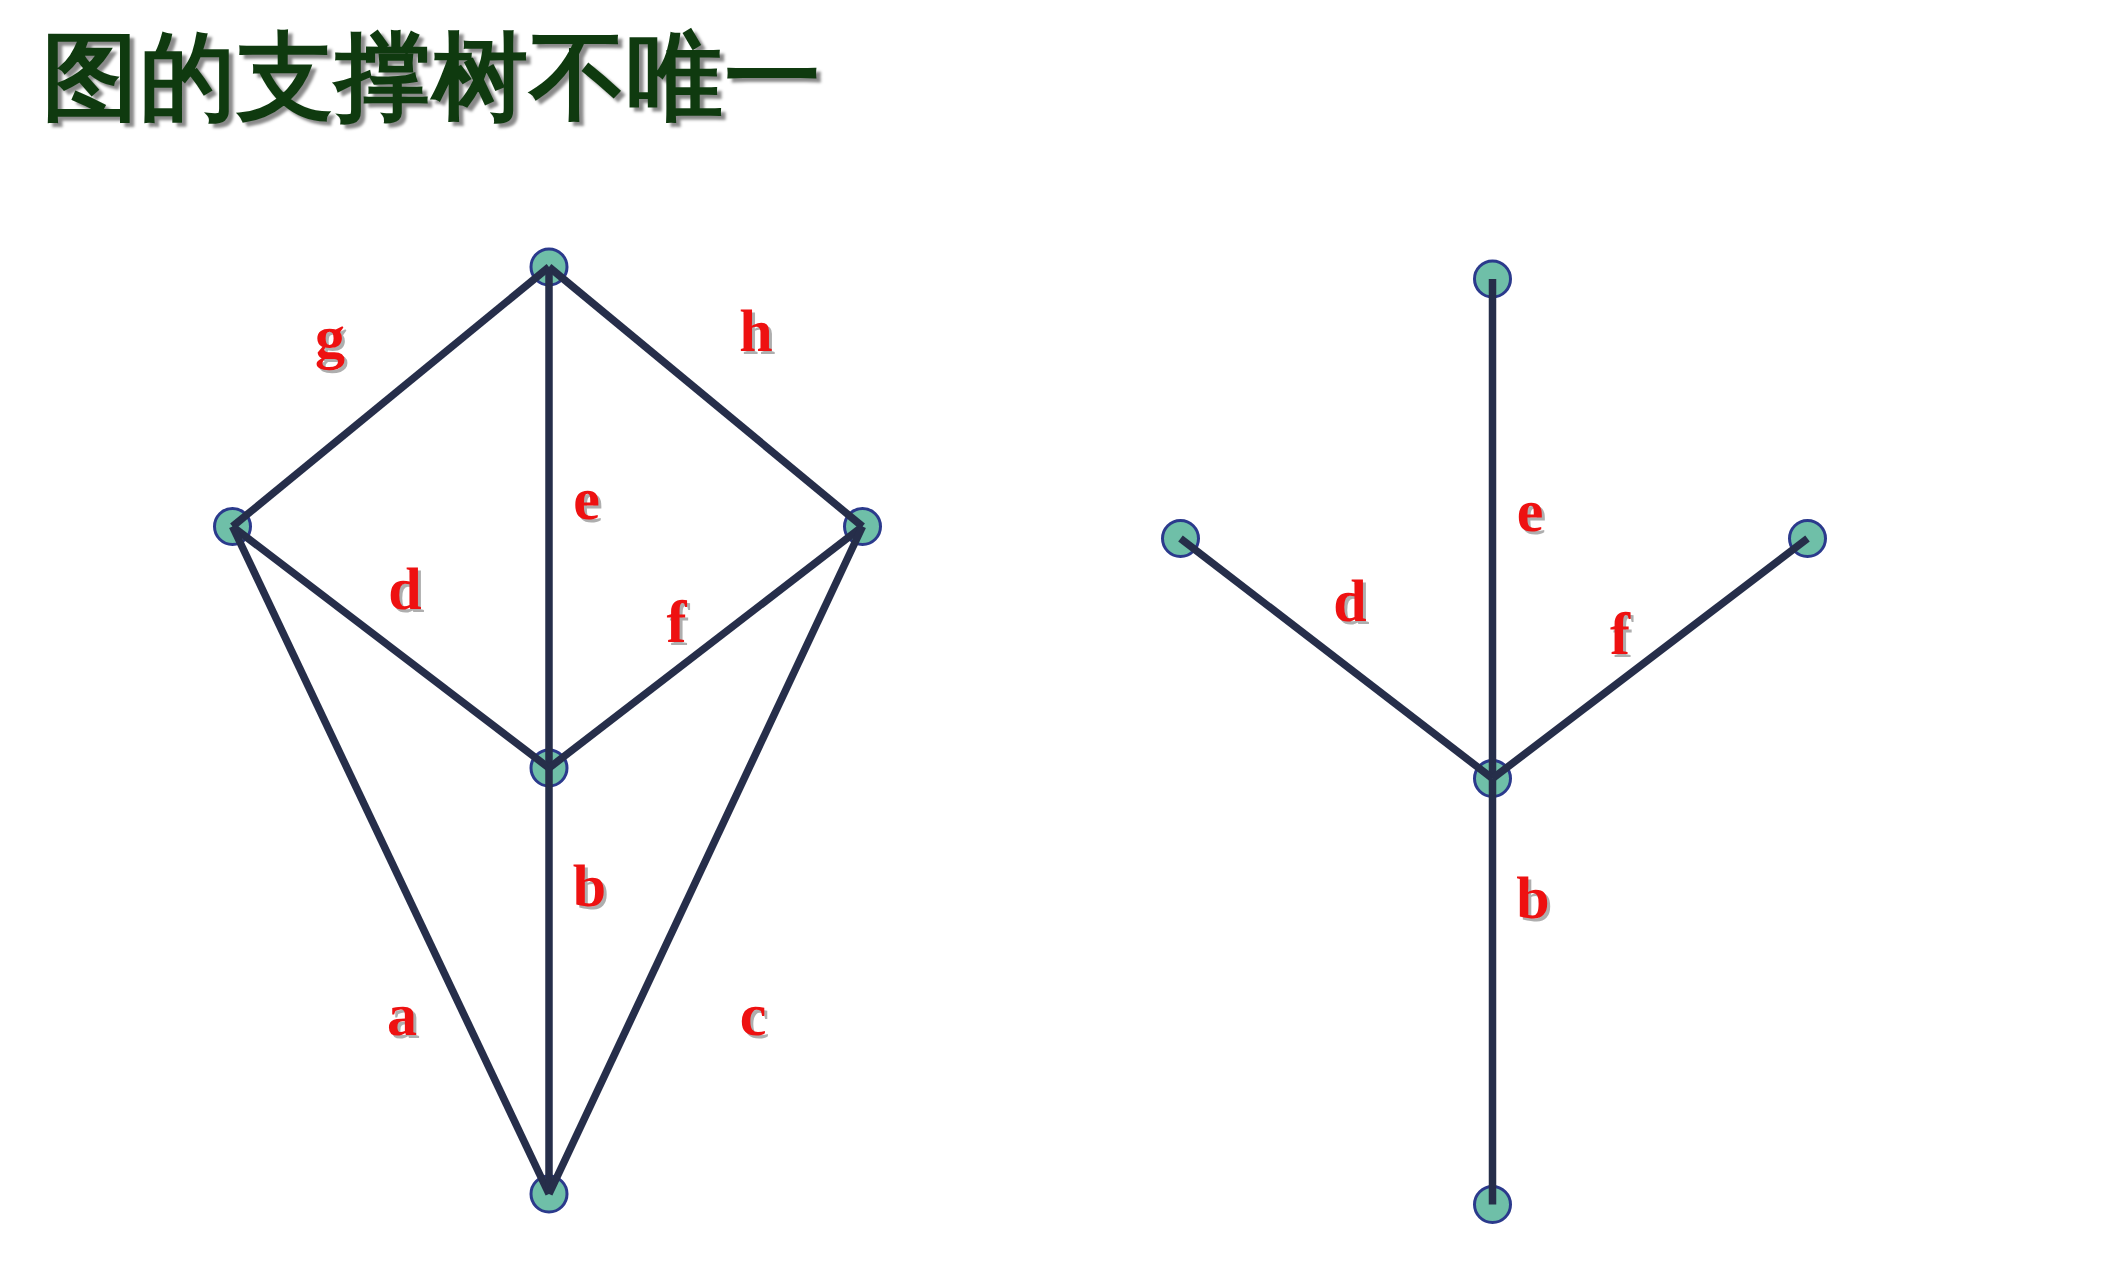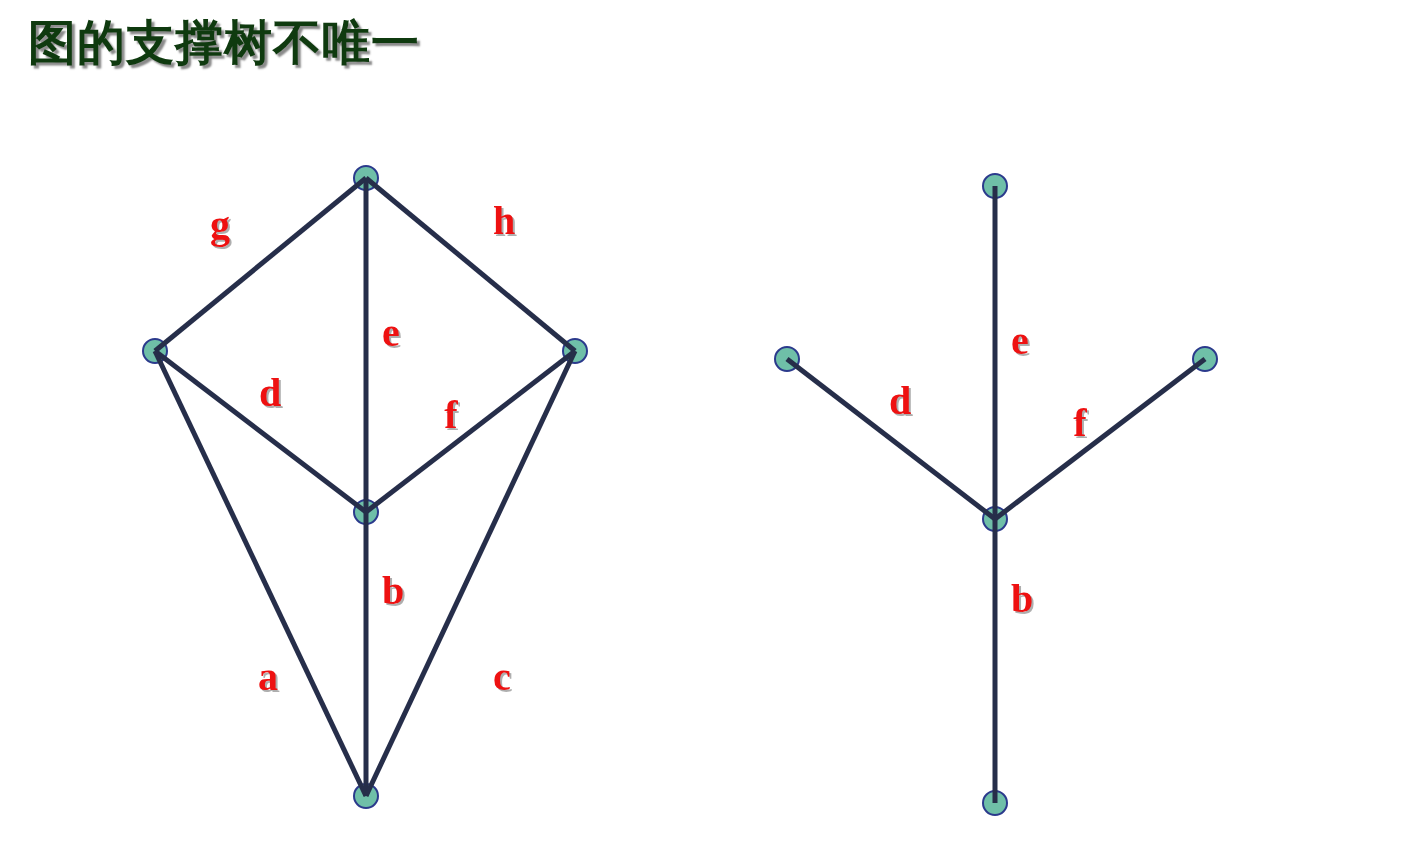--- a/index.html
+++ b/index.html
@@ -1,20 +1,20 @@
 <!DOCTYPE html>
 <html><head>
   <meta charset="utf-8">
   <style>
     html, body { margin: 0; padding: 0; background: #ffffff; }
     body { width: 1408px; height: 848px; position: relative; overflow: hidden; }
     .title {
       position: absolute; left: 28px; top: 14px;
       font-family: "DejaVu Sans", sans-serif;
-      font-weight: bold; font-size: 48px; letter-spacing: 1px;
+      font-weight: bold; font-size: 64px; letter-spacing: 1px;
       color: #0f3a0f;
       text-shadow: 3px 3px 2px #8a8a8a;
       line-height: 1.2;
     }
     svg.diagram { position: absolute; left: 0; top: 0; }
     .edge { stroke: #262e4a; stroke-width: 5; stroke-linecap: butt; }
     .node { fill: #6fbfa8; stroke: #2b3a8c; stroke-width: 2; }
     .lbl {
       font-family: "Liberation Serif", serif; font-weight: bold;
       font-size: 40px; fill: #ee1111;

